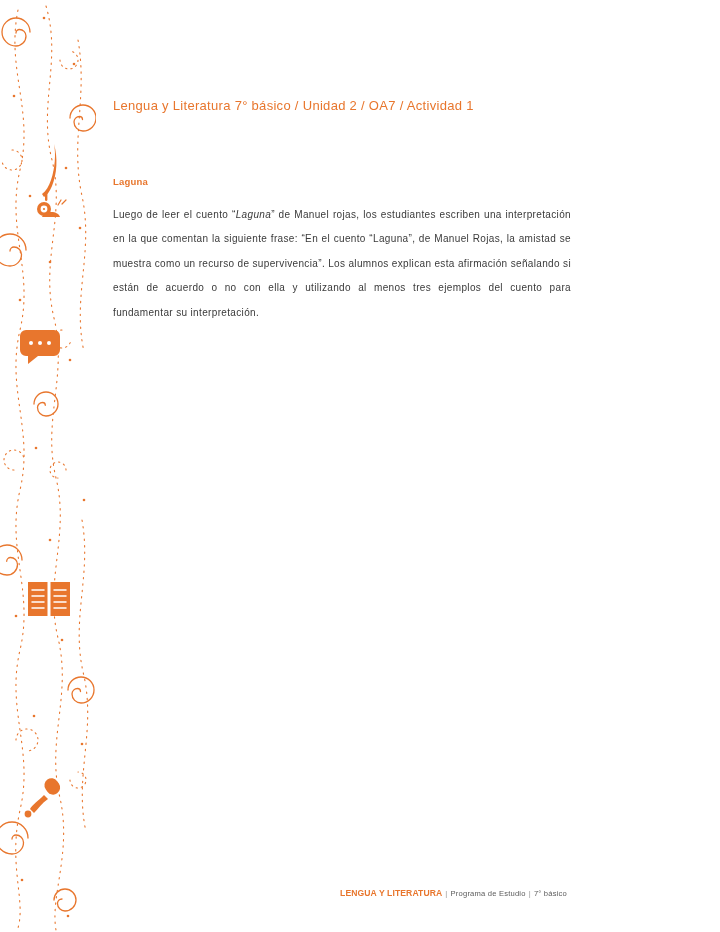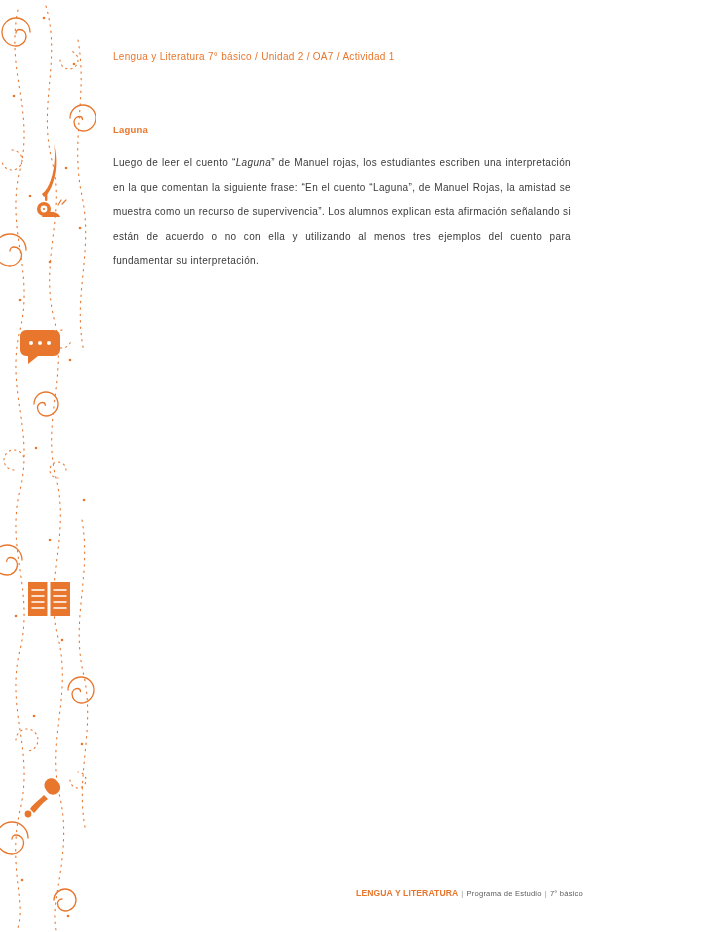--- a/index.html
+++ b/index.html
@@ -35,24 +35,24 @@
   
   .content {
     position: absolute;
     left: 113px;
     top: 0;
     width: 458px;
   }
 
   .doc-title {
     color: #e8762d;
-    font-size: 10px;
+    font-size: 13px;
     letter-spacing: 0.3px;
     line-height: 1.3;
-    margin-top: 50px;
+    margin-top: 98px;
     white-space: nowrap;
   }
 
   .section-label {
     color: #e8762d;
     font-size: 9.5px;
     font-weight: bold;
     margin-top: 61px;
     letter-spacing: 0.2px;
   }
@@ -65,21 +65,21 @@
     margin-top: 16px;
     letter-spacing: 0.35px;
   }
   .body-text em {
     font-style: italic;
   }
 
   
   .footer {
     position: absolute;
-    left: 125px;
+    left: 109px;
     top: 888px;
     width: 458px;
     text-align: right;
     font-size: 7.6px;
     color: #5c5c5c;
     letter-spacing: 0.2px;
     white-space: nowrap;
   }
   .footer .brand {
     color: #e8762d;

